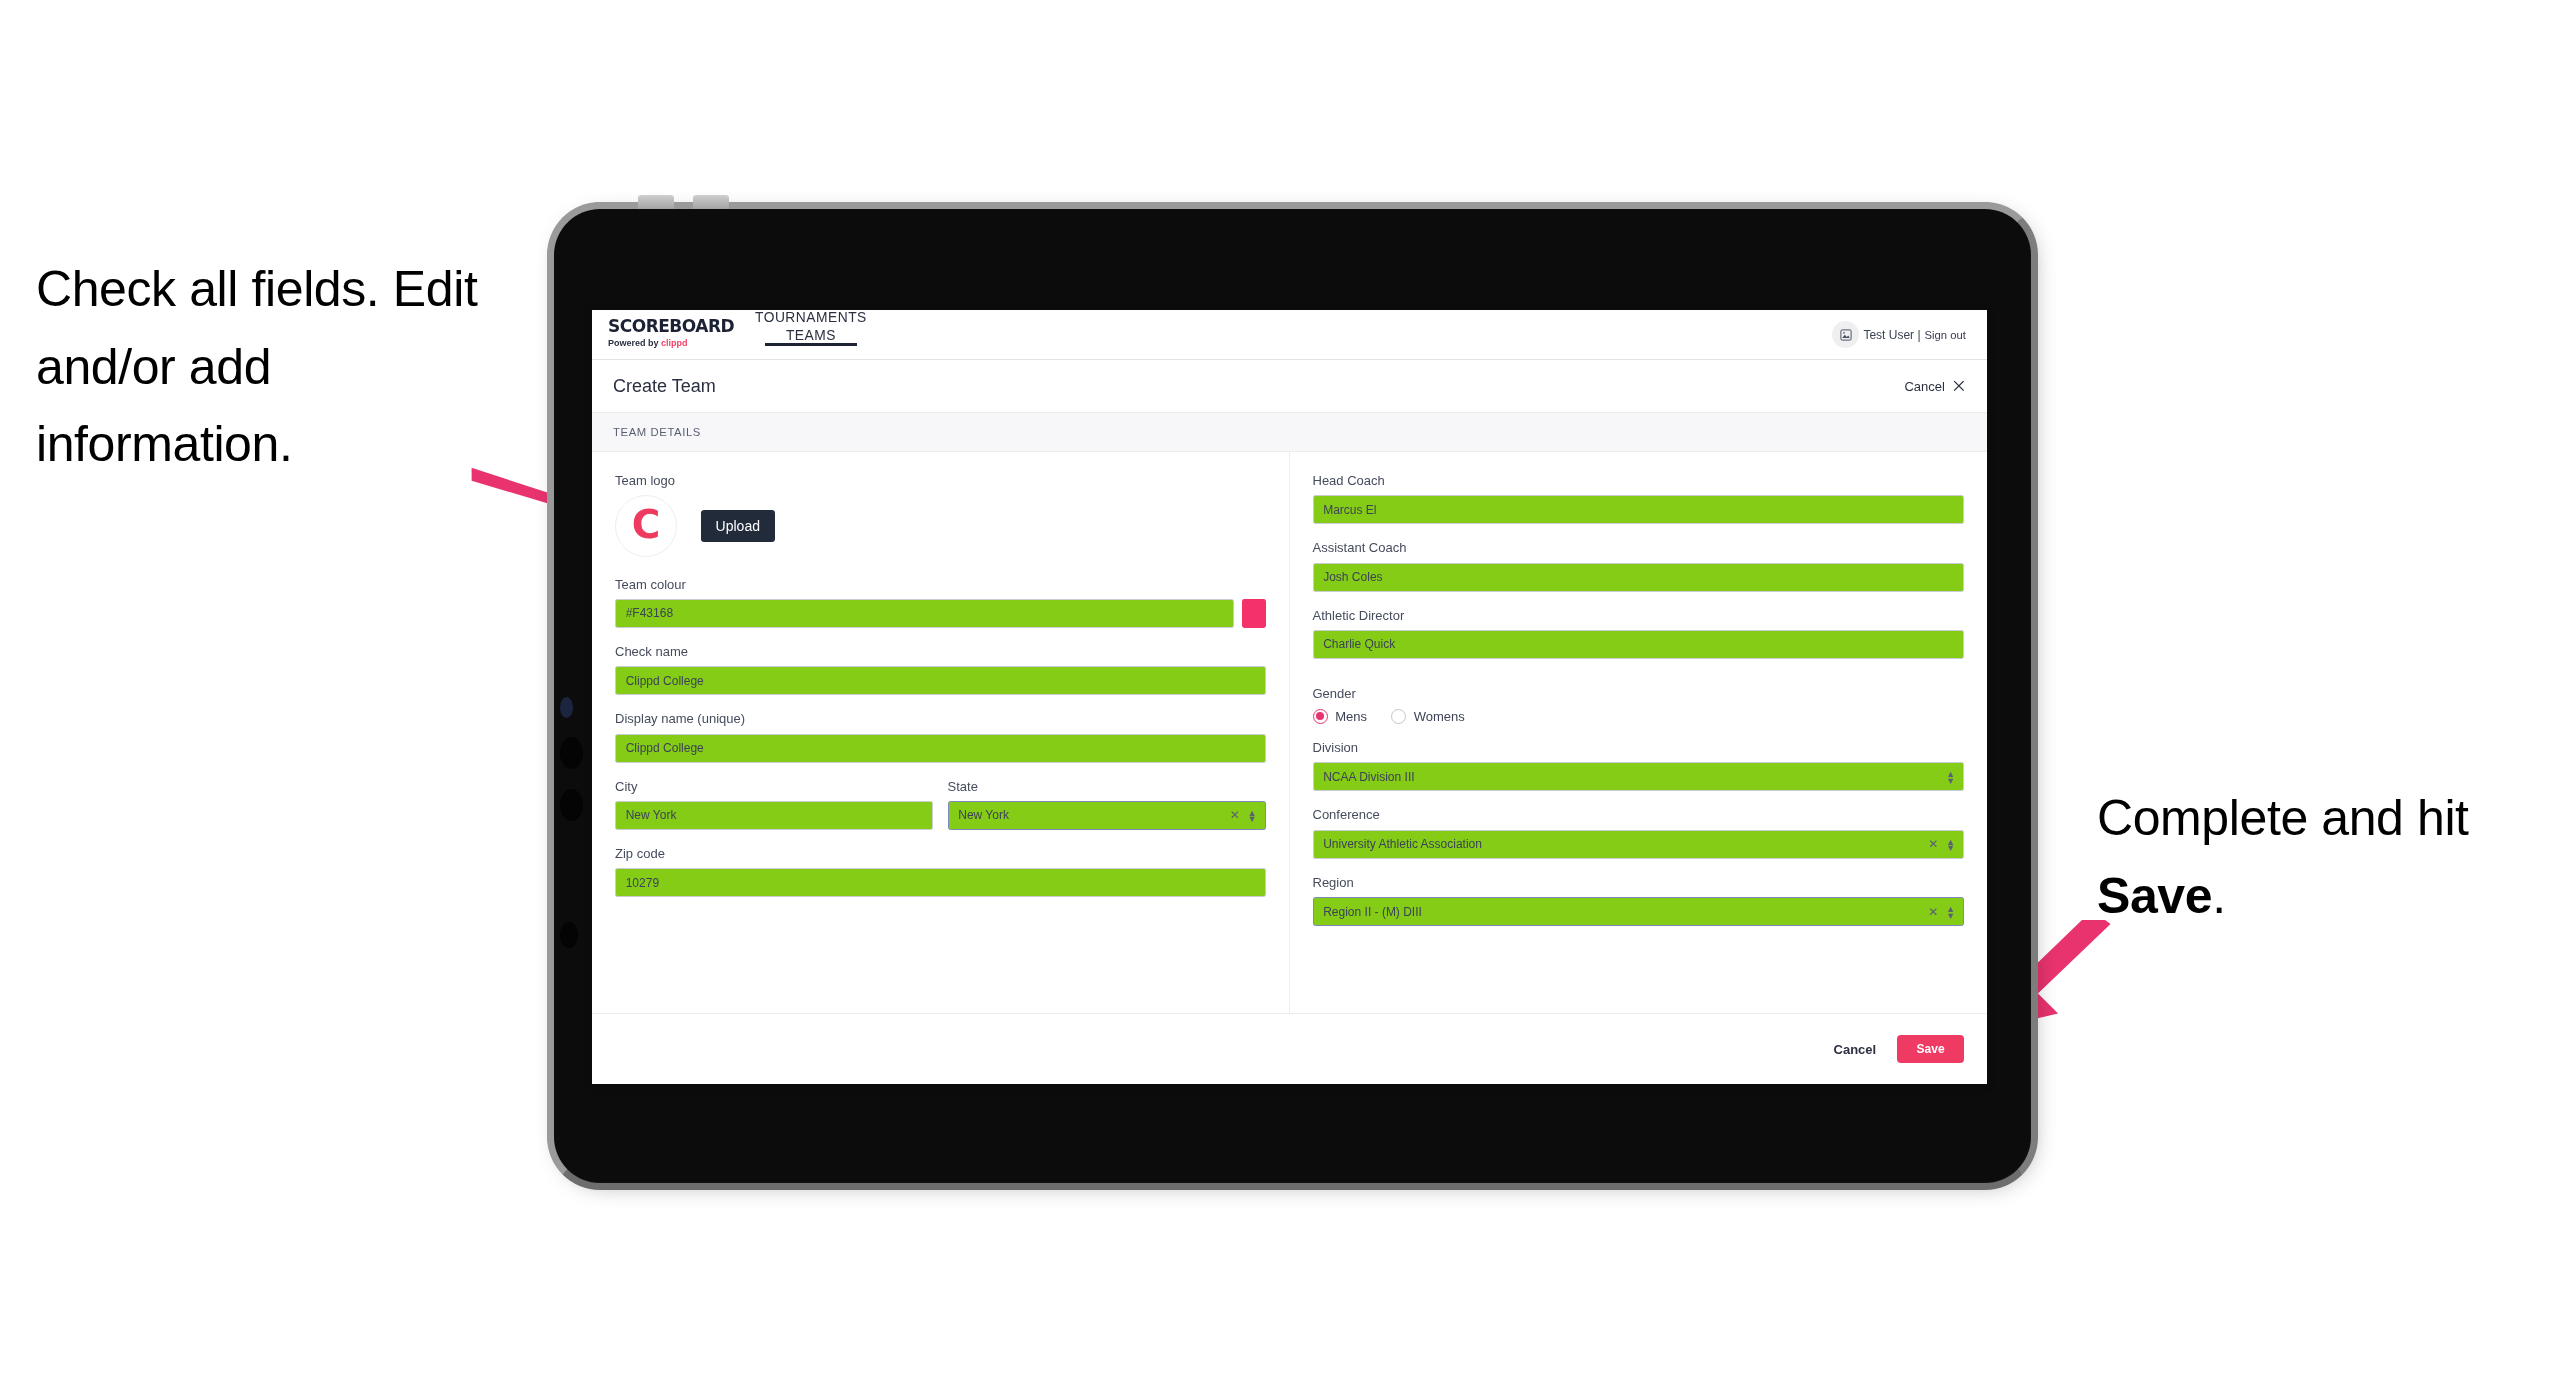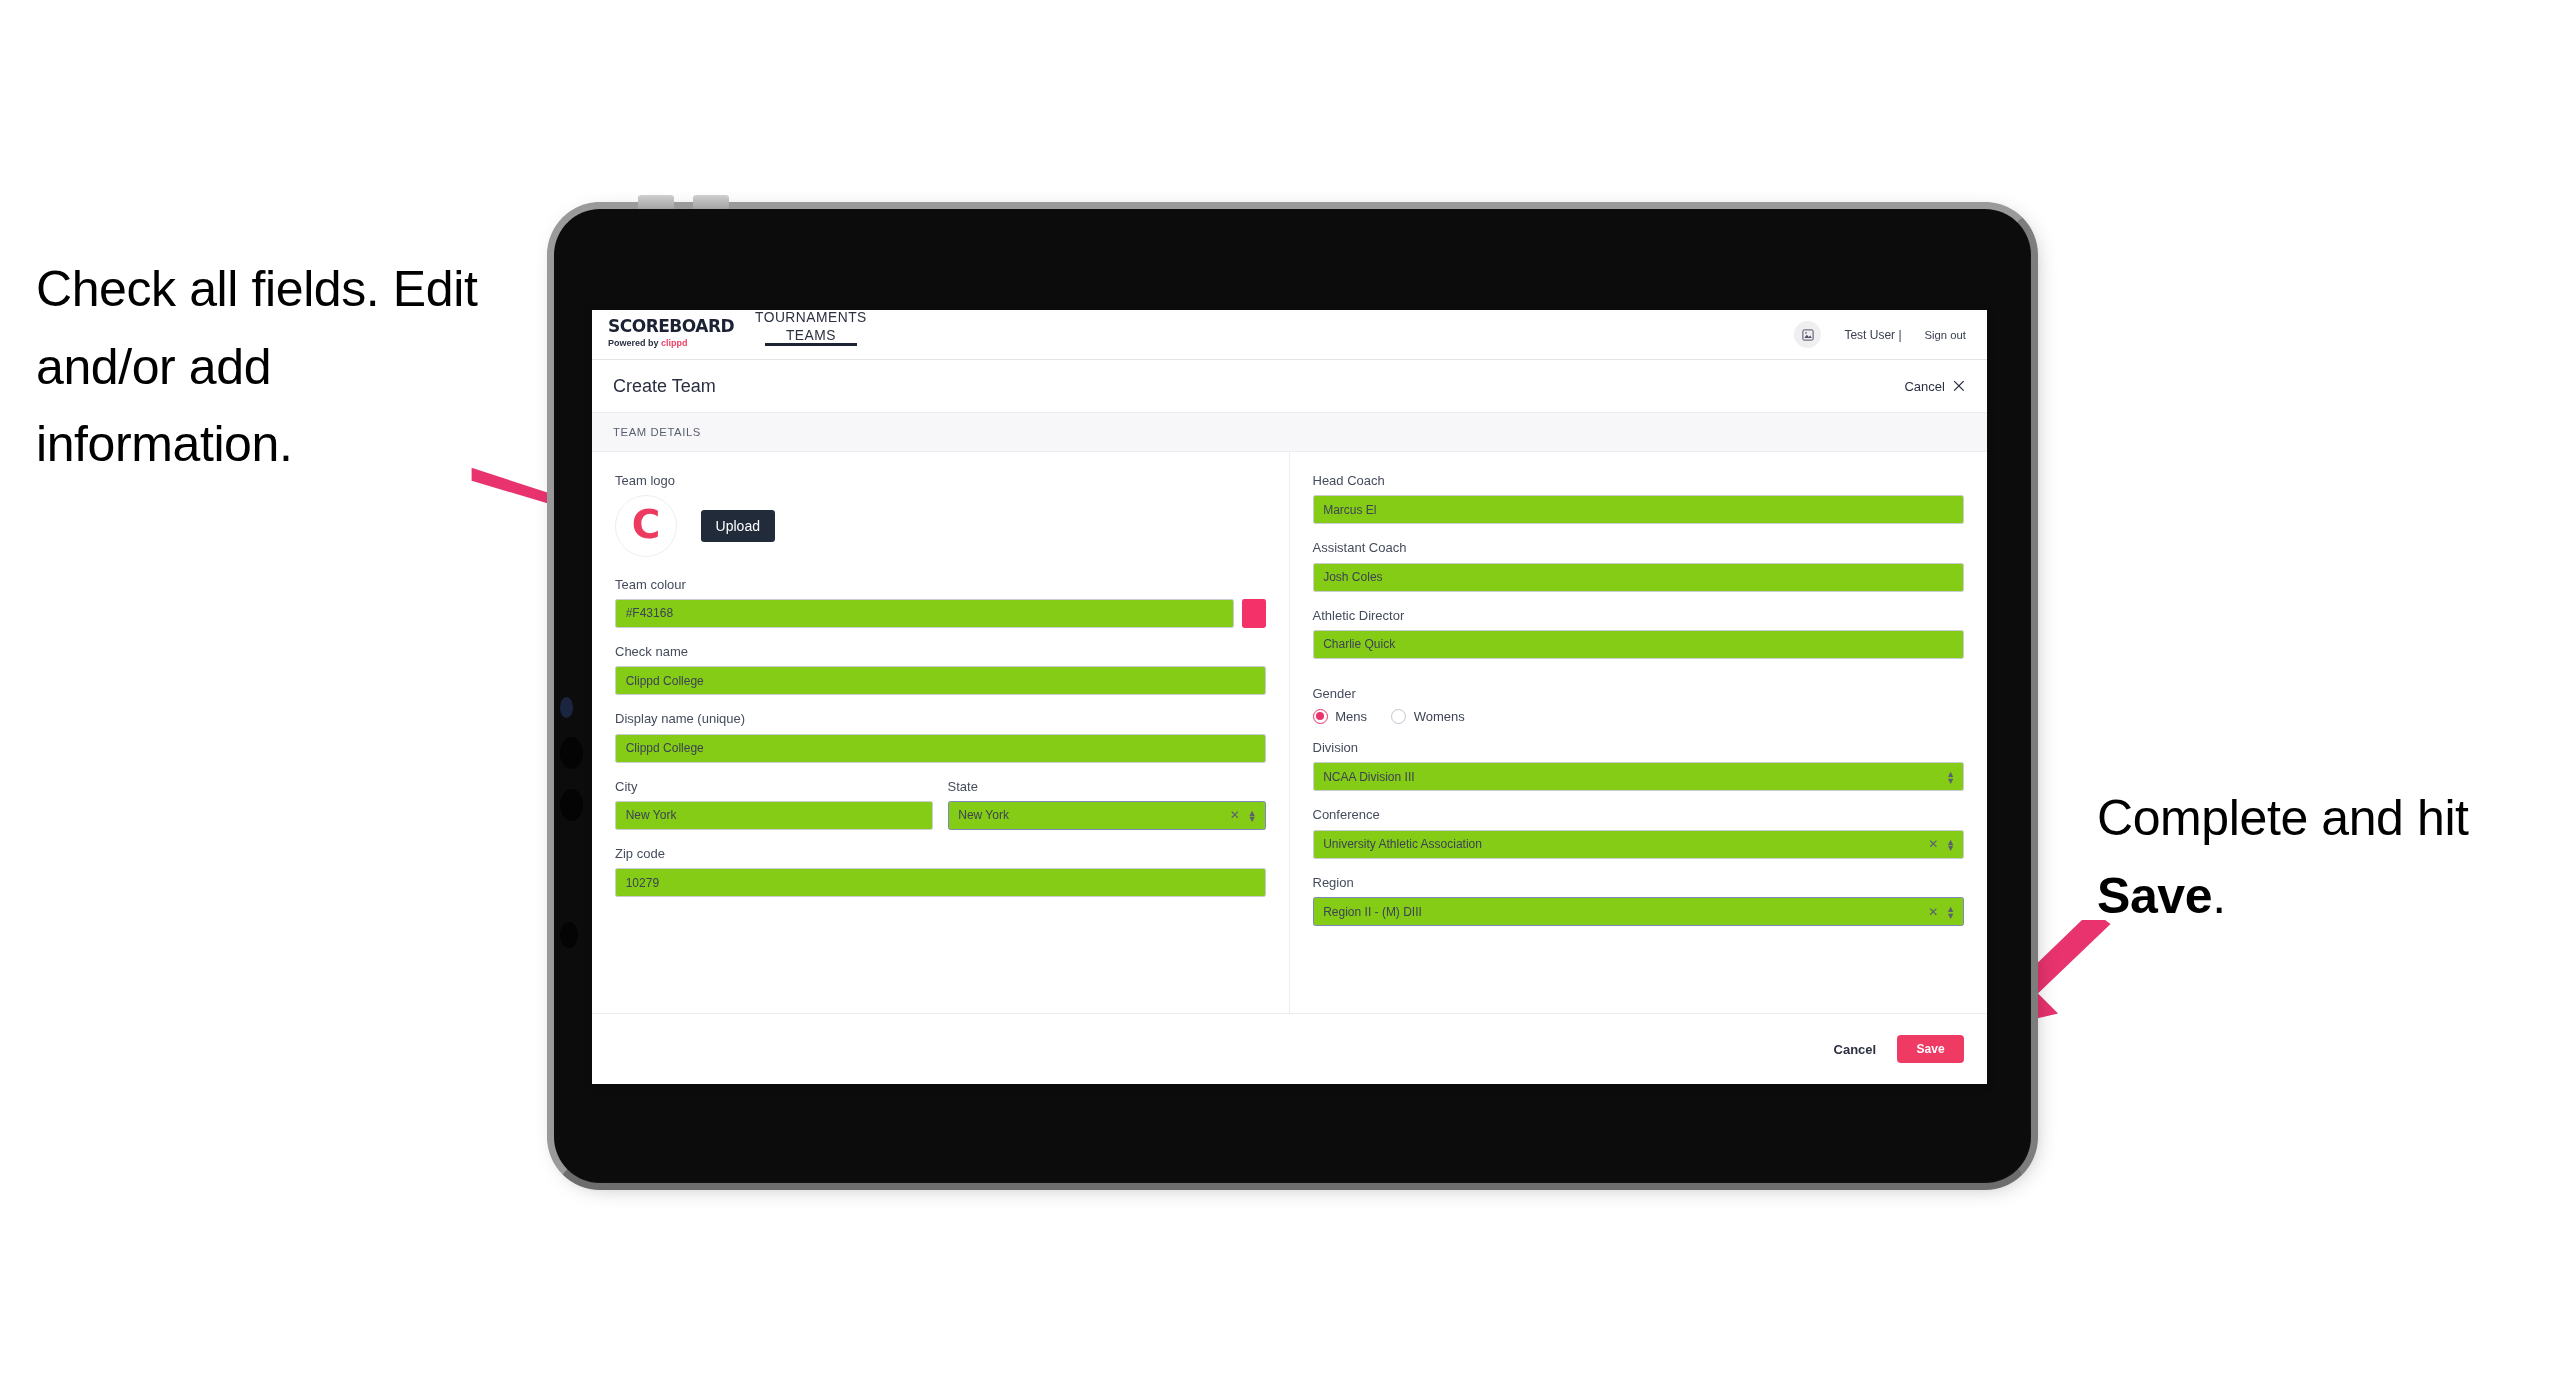--- a/index.html
+++ b/index.html
@@ -91,21 +91,21 @@
   .navtab {
     display: flex; align-items: center; padding: 0 21px;
     font-size: 13.8px; letter-spacing: 0.5px; color: #2b3040;
     border-bottom: 3.2px solid transparent;
     cursor: pointer;
   }
   .navtab.active { border-bottom-color: #1d2433; }
 
   .nav-right {
     margin-left: auto; display: flex; align-items: center;
-    gap: 23px; padding-right: 21px;
+    gap: 4px; padding-right: 21px;
   }
   .avatar {
     width: 27.6px; height: 27.6px; border-radius: 50%;
     background: #efeff1; display: flex; align-items: center; justify-content: center;
   }
   .user-name { font-size: 12px; color: #3a4050; }
   .sign-out { font-size: 11.3px; color: #3a4050; cursor: pointer; }
 
   
   .page-head {

